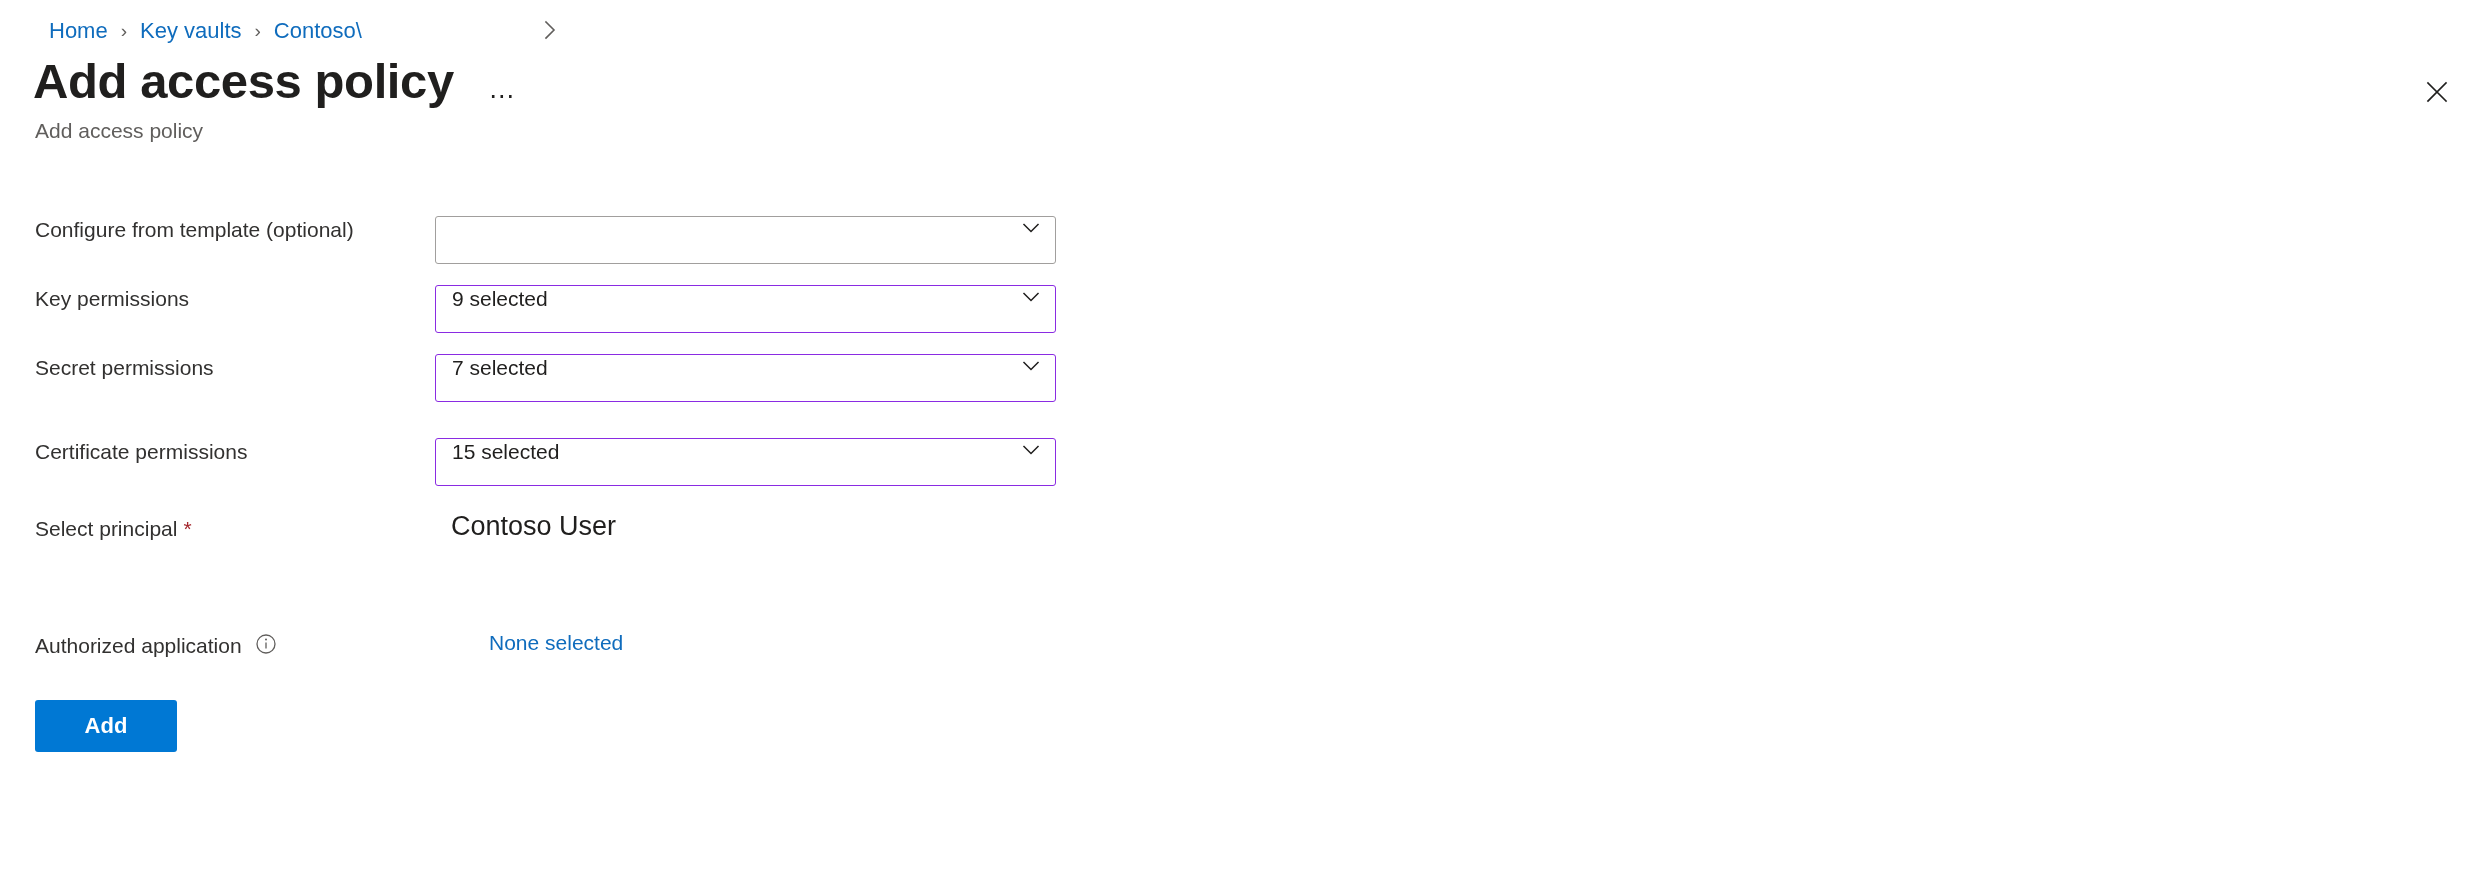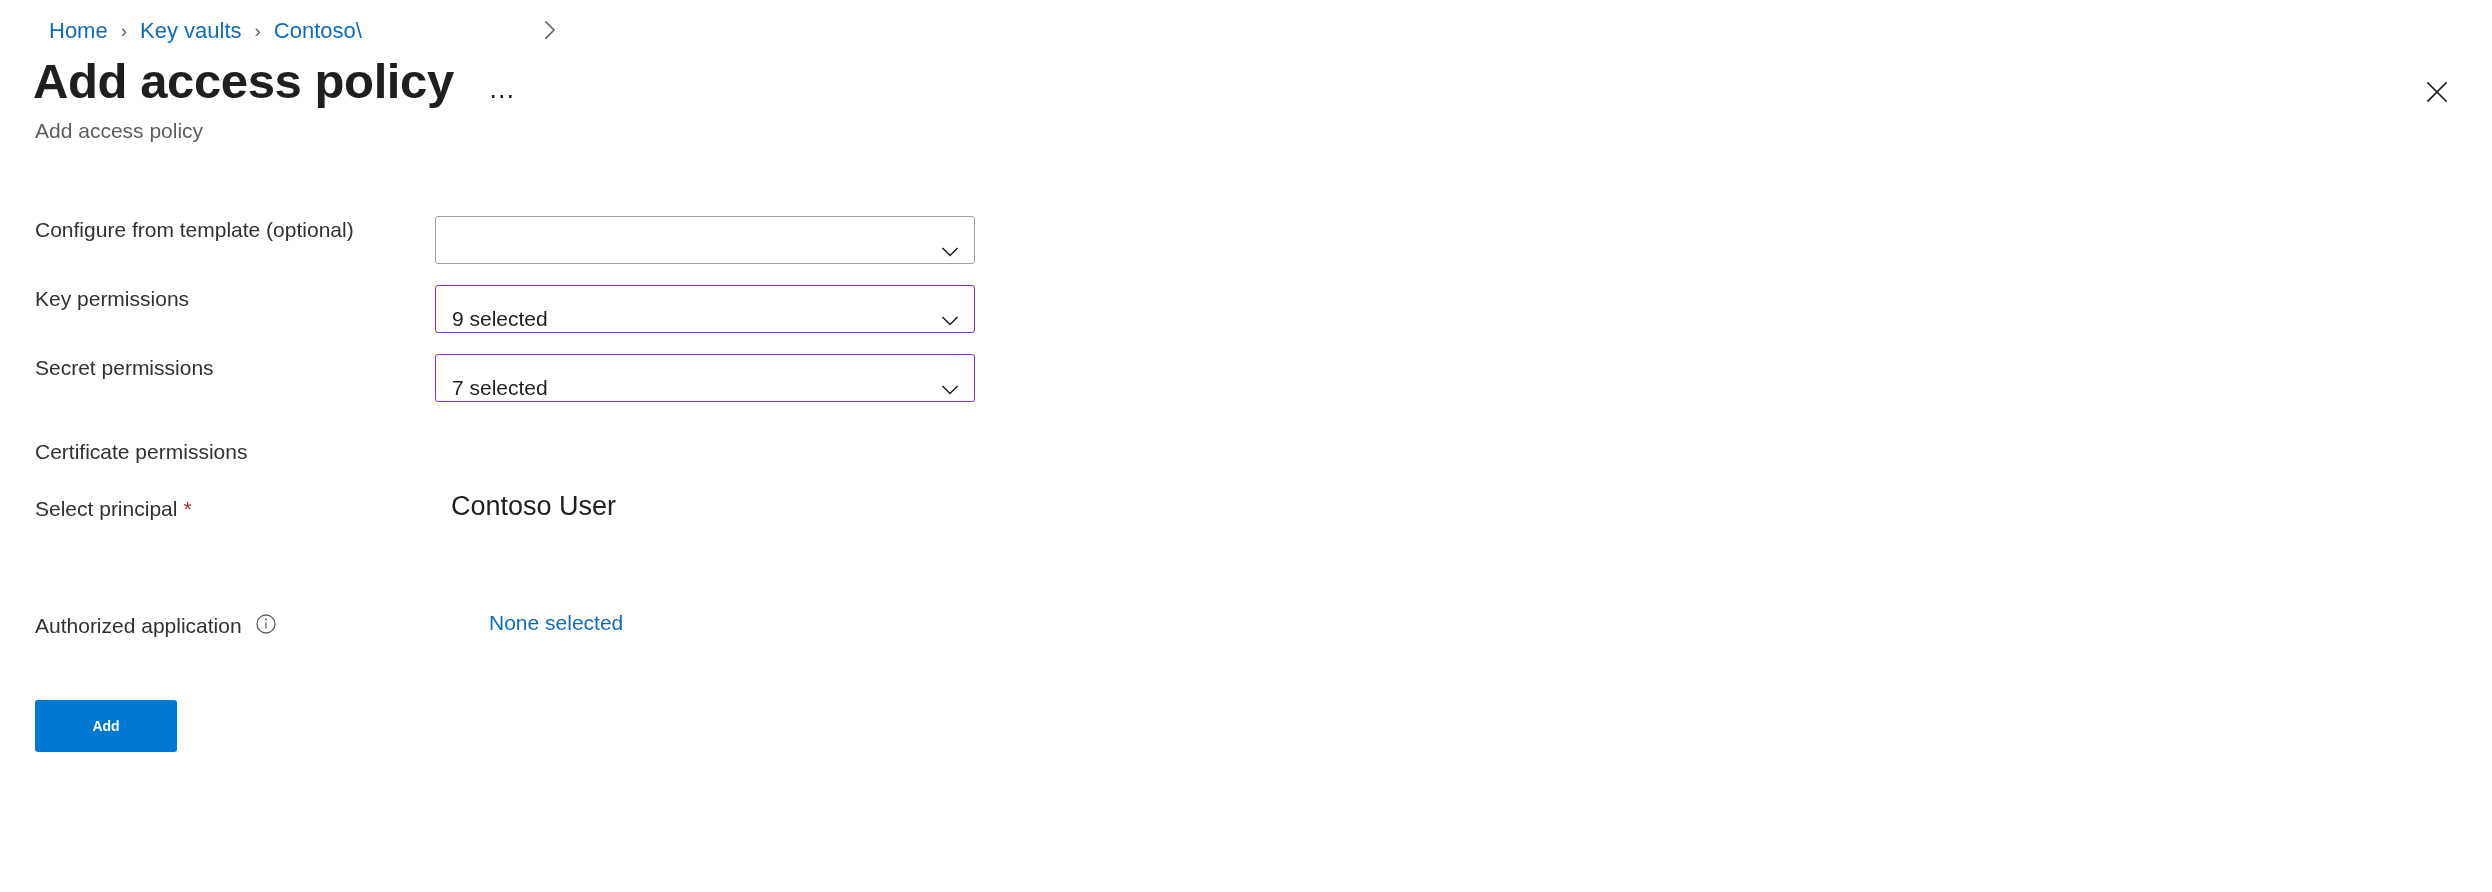--- a/index.html
+++ b/index.html
@@ -149,28 +149,28 @@
     justify-content: center;
     margin-left: 12px;
     width: 24px;
     height: 24px;
     cursor: pointer;
   }
   .info-icon svg { display: block; }
 
   .dropdown {
     position: relative;
-    width: 540px;
+    width: 621px;
     height: 48px;
     box-sizing: border-box;
     border: 1px solid #a19f9d;
     border-radius: 3px;
     background: #ffffff;
     display: flex;
-    align-items: flex-end;
+    align-items: flex-start;
     cursor: pointer;
   }
   .dropdown.modified { border-color: #8a2be2; }
   .dropdown-value {
     flex: 1;
     padding-left: 16px;
     font-size: 21px;
     line-height: 26px;
     color: #201f1e;
     white-space: nowrap;
@@ -219,21 +219,21 @@
     position: absolute;
     left: 35px;
     top: 700px;
     width: 142px;
     height: 52px;
     background: #0078d4;
     color: #ffffff;
     border: none;
     border-radius: 3px;
     font-family: "Liberation Sans", sans-serif;
-    font-size: 14px;
+    font-size: 22px;
     font-weight: 600;
     cursor: pointer;
     padding: 0;
   }
 </style>
 </head>
 <body>
 
 <nav id="breadcrumb">
   <a class="crumb-link">Home</a>
@@ -303,20 +303,28 @@
           <path d="M4 7.5 L11 14.5 L18 7.5" fill="none" stroke="#201f1e" stroke-width="1.5" stroke-linecap="square"></path>
         </svg>
       </span>
     </div>
   </div>
 
   <div class="form-row" id="row-certificate">
     <div class="field-label">
       <span>Certificate permissions</span>
     </div>
+    <div class="dropdown modified">
+      <span class="dropdown-value">15 selected</span>
+      <span class="dropdown-caret">
+        <svg width="22" height="22" viewBox="0 0 22 22" aria-hidden="true">
+          <path d="M4 7.5 L11 14.5 L18 7.5" fill="none" stroke="#201f1e" stroke-width="1.5" stroke-linecap="square"></path>
+        </svg>
+      </span>
+    </div>
   </div>
 
   <div class="form-row" id="row-principal">
     <div class="field-label">
       <span>Select principal</span>
       <span class="req-asterisk">*</span>
     </div>
     <div class="static-value">Contoso User</div>
   </div>
 

